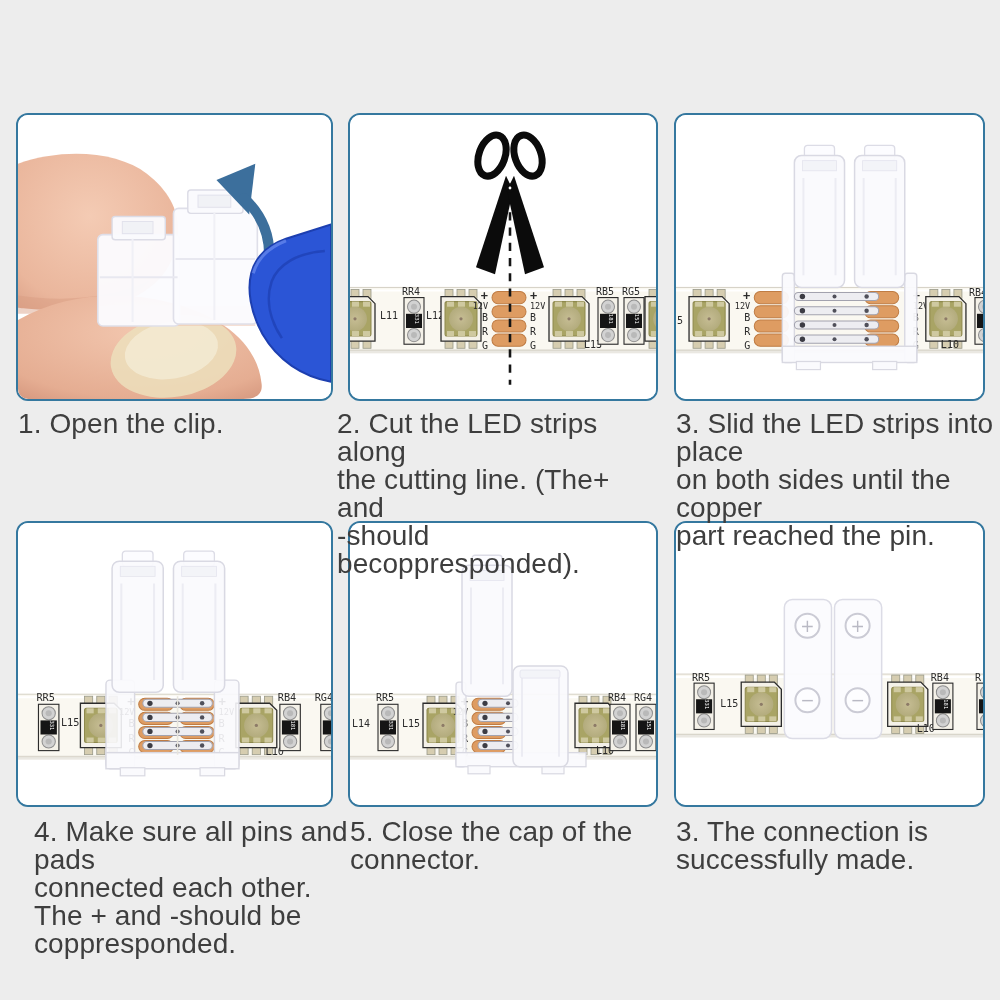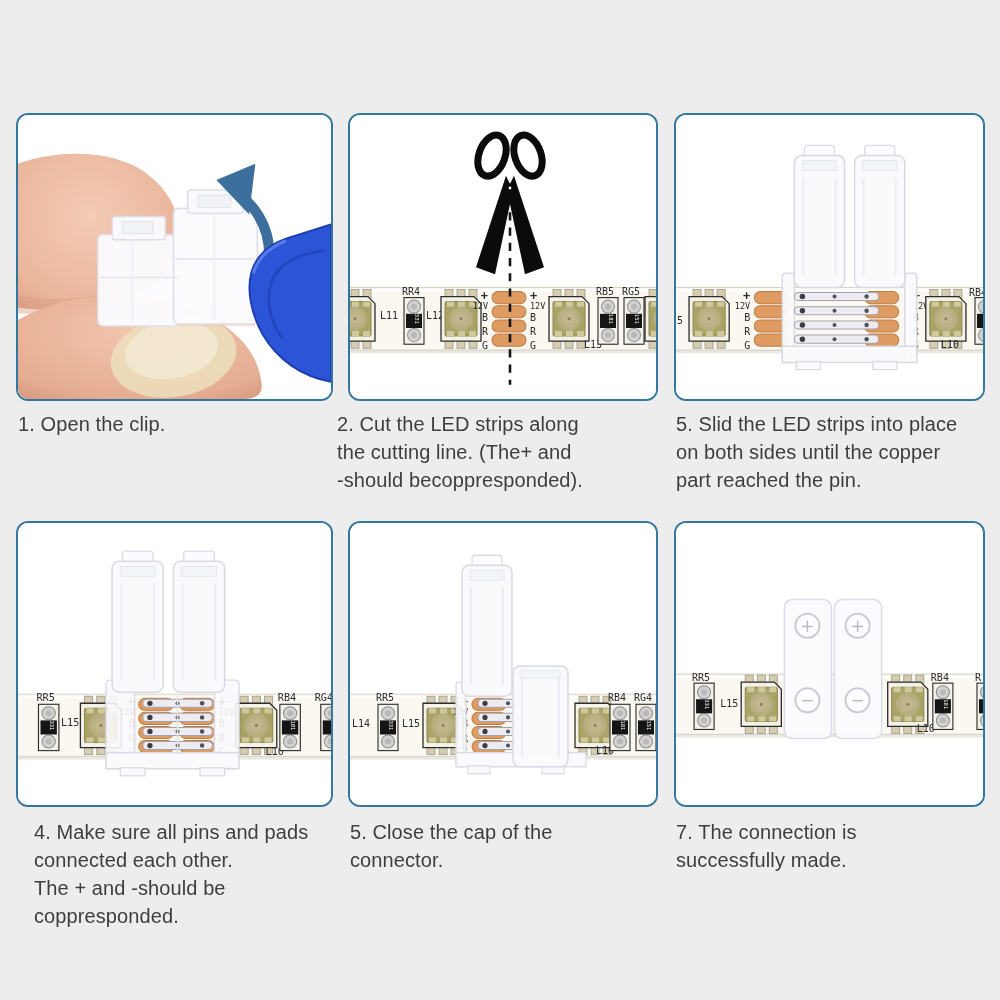--- a/index.html
+++ b/index.html
@@ -12,21 +12,21 @@
   .panel{
     position:absolute;
     background:#ffffff;
     border:2px solid #35789f;
     border-radius:12px;
     overflow:hidden;
   }
   .panel svg{display:block;width:100%;height:100%;}
   .caption{
     position:absolute;
-    font-size:20px;
+    font-size:28px;
     line-height:28px;
     color:#3e3e3e;
     white-space:pre-line;
     letter-spacing:0.1px;
   }
   
   #p1{left:16px;top:113px;width:313px;height:284px;}
   #p2{left:348px;top:113px;width:306px;height:284px;}
   #p3{left:674px;top:113px;width:307px;height:284px;}
   #p4{left:16px;top:521px;width:313px;height:282px;}
@@ -437,23 +437,23 @@
       <circle cx="181" cy="176" r="12" fill="rgba(255,255,255,0.5)" stroke="#cbcbd5" stroke-width="2"></circle>
       <text class="emboss" x="181" y="182" text-anchor="middle">−</text>
     </g>
   </svg>
 </div>
 
 <div class="caption" id="c1">1. Open the clip.</div>
 <div class="caption" id="c2">2. Cut the LED strips along
 the cutting line. (The+ and
 -should becoppresponded).</div>
-<div class="caption" id="c3">5. Slid the LED strips into place
+<div class="caption" id="c3">3. Slid the LED strips into place
 on both sides until the copper
 part reached the pin.</div>
 <div class="caption" id="c4">4. Make sure all pins and pads
 connected each other.
 The + and -should be
 coppresponded.</div>
 <div class="caption" id="c5">5. Close the cap of the
 connector.</div>
-<div class="caption" id="c6">7. The connection is
+<div class="caption" id="c6">3. The connection is
 successfully made.</div>
 
 </body></html>

